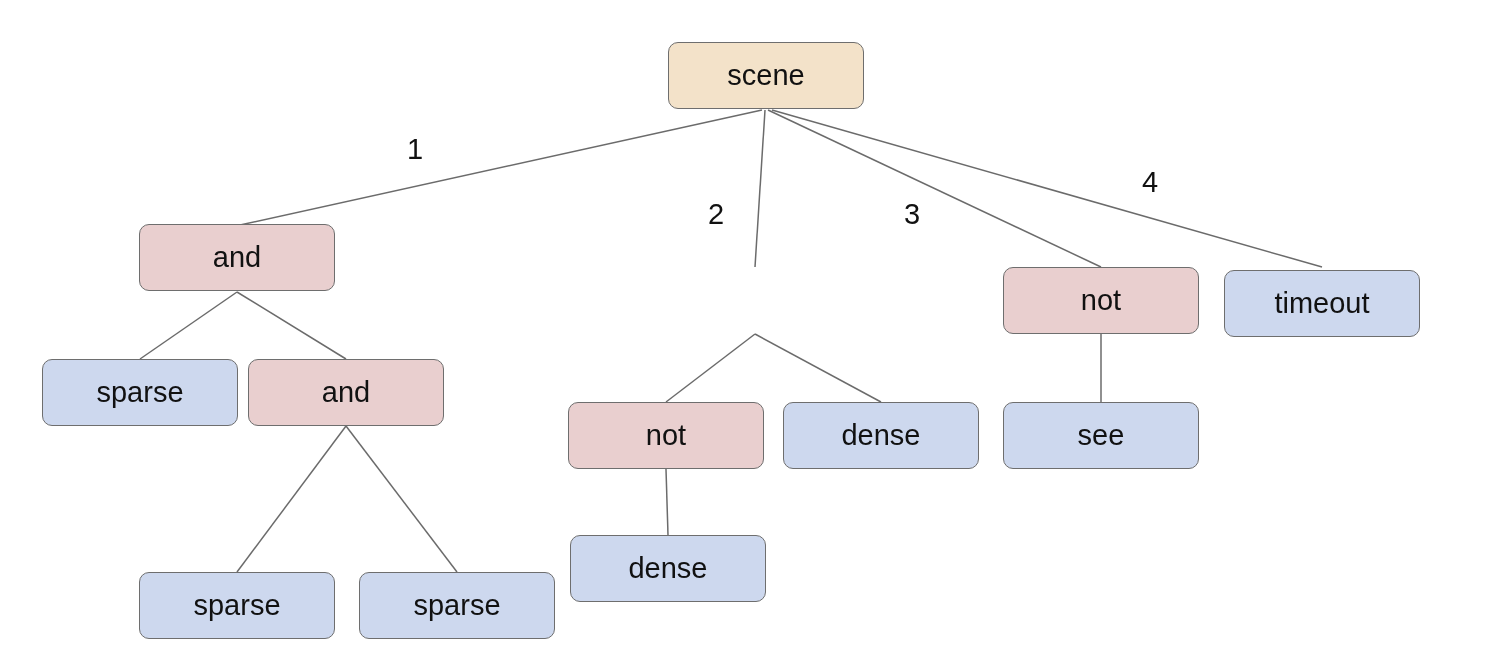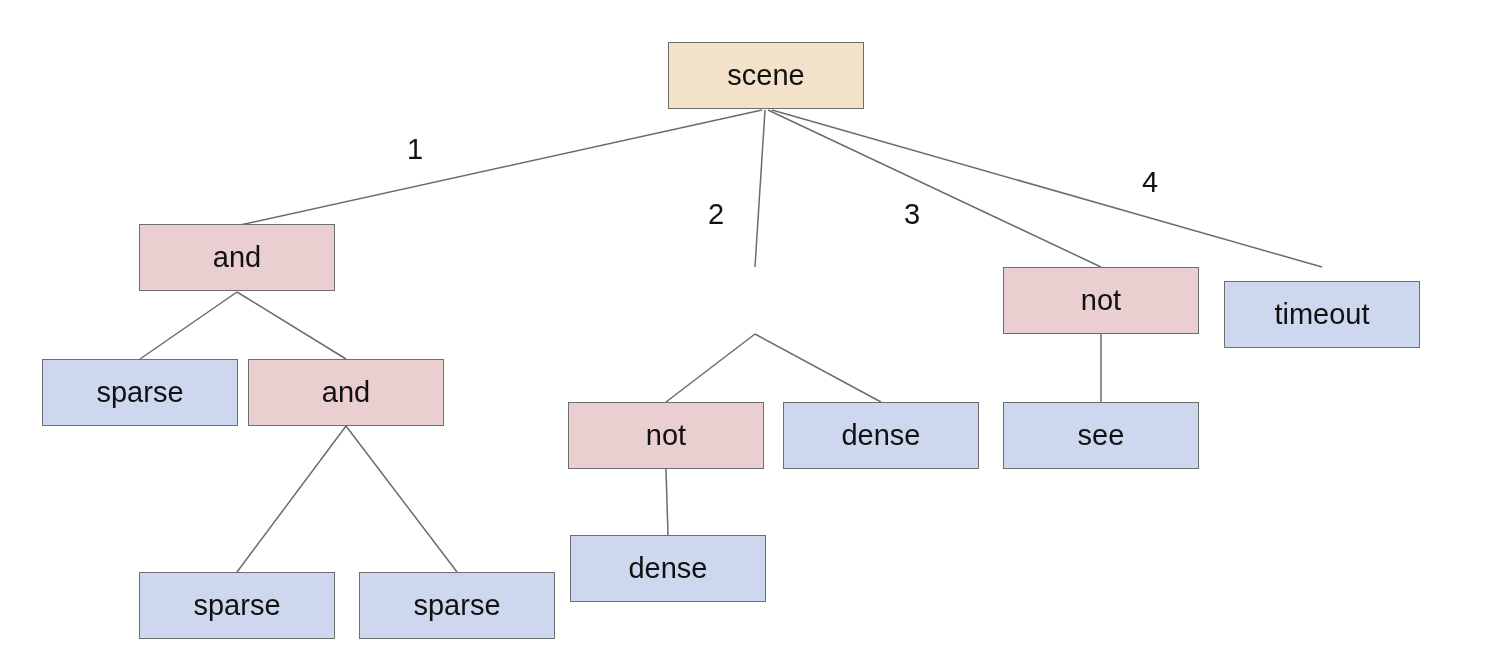--- a/index.html
+++ b/index.html
@@ -20,21 +20,21 @@
     inset: 0;
     width: 1495px;
     height: 662px;
   }
   .node {
     position: absolute;
     width: 196px;
     height: 67px;
     box-sizing: border-box;
     border: 1.5px solid #6e6e6e;
-    border-radius: 0;
+    border-radius: 10px;
     display: flex;
     align-items: center;
     justify-content: center;
     font-size: 29px;
     line-height: 1;
   }
   .edge-label {
     position: absolute;
     transform: translate(-50%, -50%);
     font-size: 29px;
@@ -72,21 +72,21 @@
 
   <div class="node" style="left: 139px; top: 224px; background-color: rgb(233, 207, 207); border-color: rgb(110, 110, 110);">
     <span>and</span>
   </div>
 
 
   <div class="node" style="left: 1003px; top: 267px; background-color: rgb(233, 207, 207); border-color: rgb(110, 110, 110);">
     <span>not</span>
   </div>
 
-  <div class="node" style="left: 1224px; top: 281px; background-color: rgb(205, 216, 238); border-color: rgb(110, 110, 110);">
+  <div class="node" style="left: 1224px; top: 270px; background-color: rgb(205, 216, 238); border-color: rgb(110, 110, 110);">
     <span>timeout</span>
   </div>
 
   <div class="node" style="left: 42px; top: 359px; background-color: rgb(205, 216, 238); border-color: rgb(110, 110, 110);">
     <span>sparse</span>
   </div>
 
   <div class="node" style="left: 248px; top: 359px; background-color: rgb(233, 207, 207); border-color: rgb(110, 110, 110);">
     <span>and</span>
   </div>

